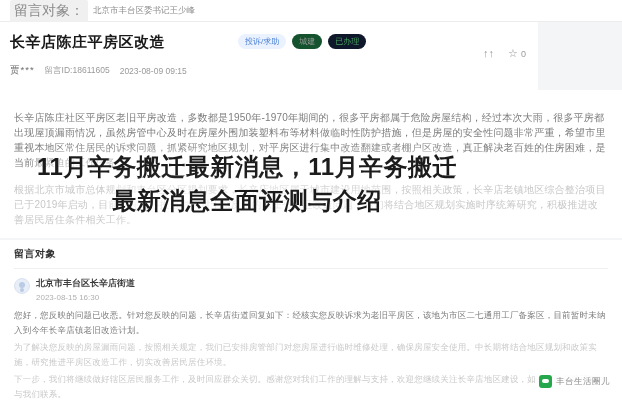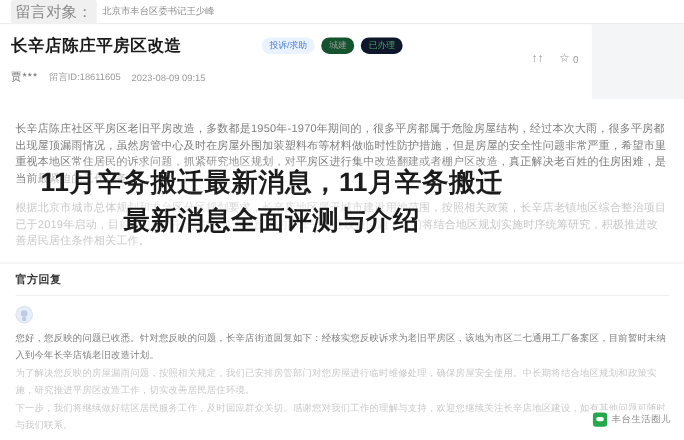--- a/index.html
+++ b/index.html
@@ -310,25 +310,29 @@
     <p class="body-para body-faded">根据北京市城市总体规划和丰台区分区规划要求，长辛店地区属于城市建设用地范围，按照相关政策，长辛店老镇地区综合整治项目已于2019年启动，目前正在有序推进中。对于您反映的陈庄平房区改造问题，我们将结合地区规划实施时序统筹研究，积极推进改善居民居住条件相关工作。</p>
     <p class="body-para body-faded">中长期将结合地区规划和政策实施，如有其他问题可随时与我们联系。</p>
   </div>
 
   <div class="overlay-headline">
     <div>11月辛务搬迁最新消息，11月辛务搬迁</div>
     <div>最新消息全面评测与介绍</div>
   </div>
 
   <div class="reply-section">
-    <div class="reply-head">官方回复</div>
+    <div class="reply-head">留言对象</div>
     <div class="divider"></div>
 
     <div class="responder-row">
       <div class="avatar"></div>
+      <div>
+        <div class="responder-name">北京市丰台区长辛店街道</div>
+        <div class="responder-date">2023-08-15 16:30</div>
+      </div>
     </div>
 
     <div class="reply-body">
       <p>您好，您反映的问题已收悉。针对您反映的问题，长辛店街道回复如下：经核实您反映诉求为老旧平房区，该地为市区二七通用工厂备案区，目前暂时未纳入到今年长辛店镇老旧改造计划。</p>
       <p class="reply-faded">为了解决您反映的房屋漏雨问题，按照相关规定，我们已安排房管部门对您房屋进行临时维修处理，确保房屋安全使用。中长期将结合地区规划和政策实施，研究推进平房区改造工作，切实改善居民居住环境。</p>
       <p class="reply-faded">下一步，我们将继续做好辖区居民服务工作，及时回应群众关切。感谢您对我们工作的理解与支持，欢迎您继续关注长辛店地区建设，如有其他问题可随时与我们联系。</p>
     </div>
   </div>
 
   <div class="watermark">

